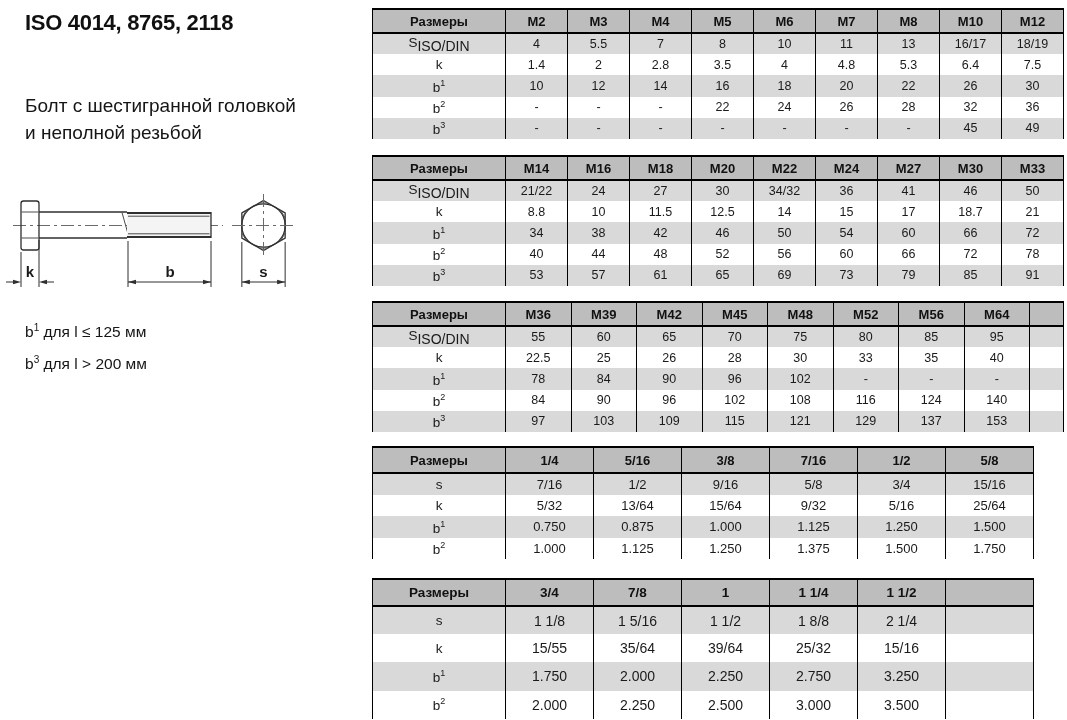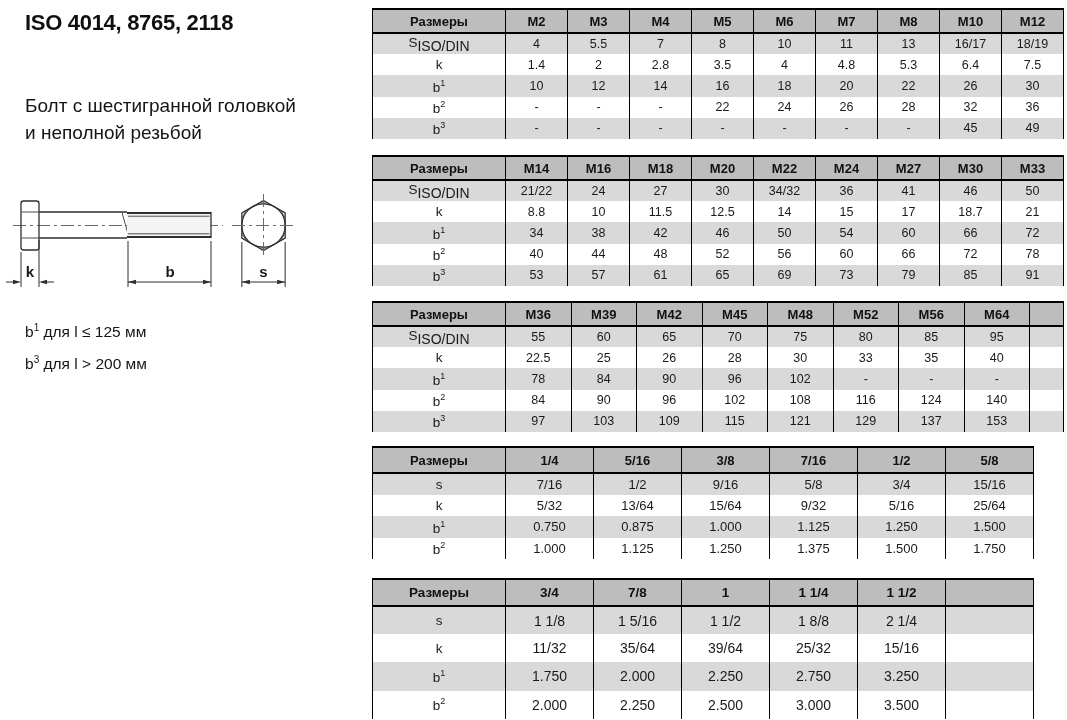--- a/index.html
+++ b/index.html
@@ -494,21 +494,21 @@
           <td class="rowlabel"><span>s</span></td>
           <td>1 1/8</td>
           <td>1 5/16</td>
           <td>1 1/2</td>
           <td>1 8/8</td>
           <td>2 1/4</td>
           <td></td>
         </tr>
         <tr style="height: 28.2px;">
           <td class="rowlabel"><span>k</span></td>
-          <td>11/32</td>
+          <td>15/55</td>
           <td>35/64</td>
           <td>39/64</td>
           <td>25/32</td>
           <td>15/16</td>
           <td></td>
         </tr>
         <tr class="band" style="height: 28.2px;">
           <td class="rowlabel"><span>b</span><sup>1</sup></td>
           <td>1.750</td>
           <td>2.000</td>

